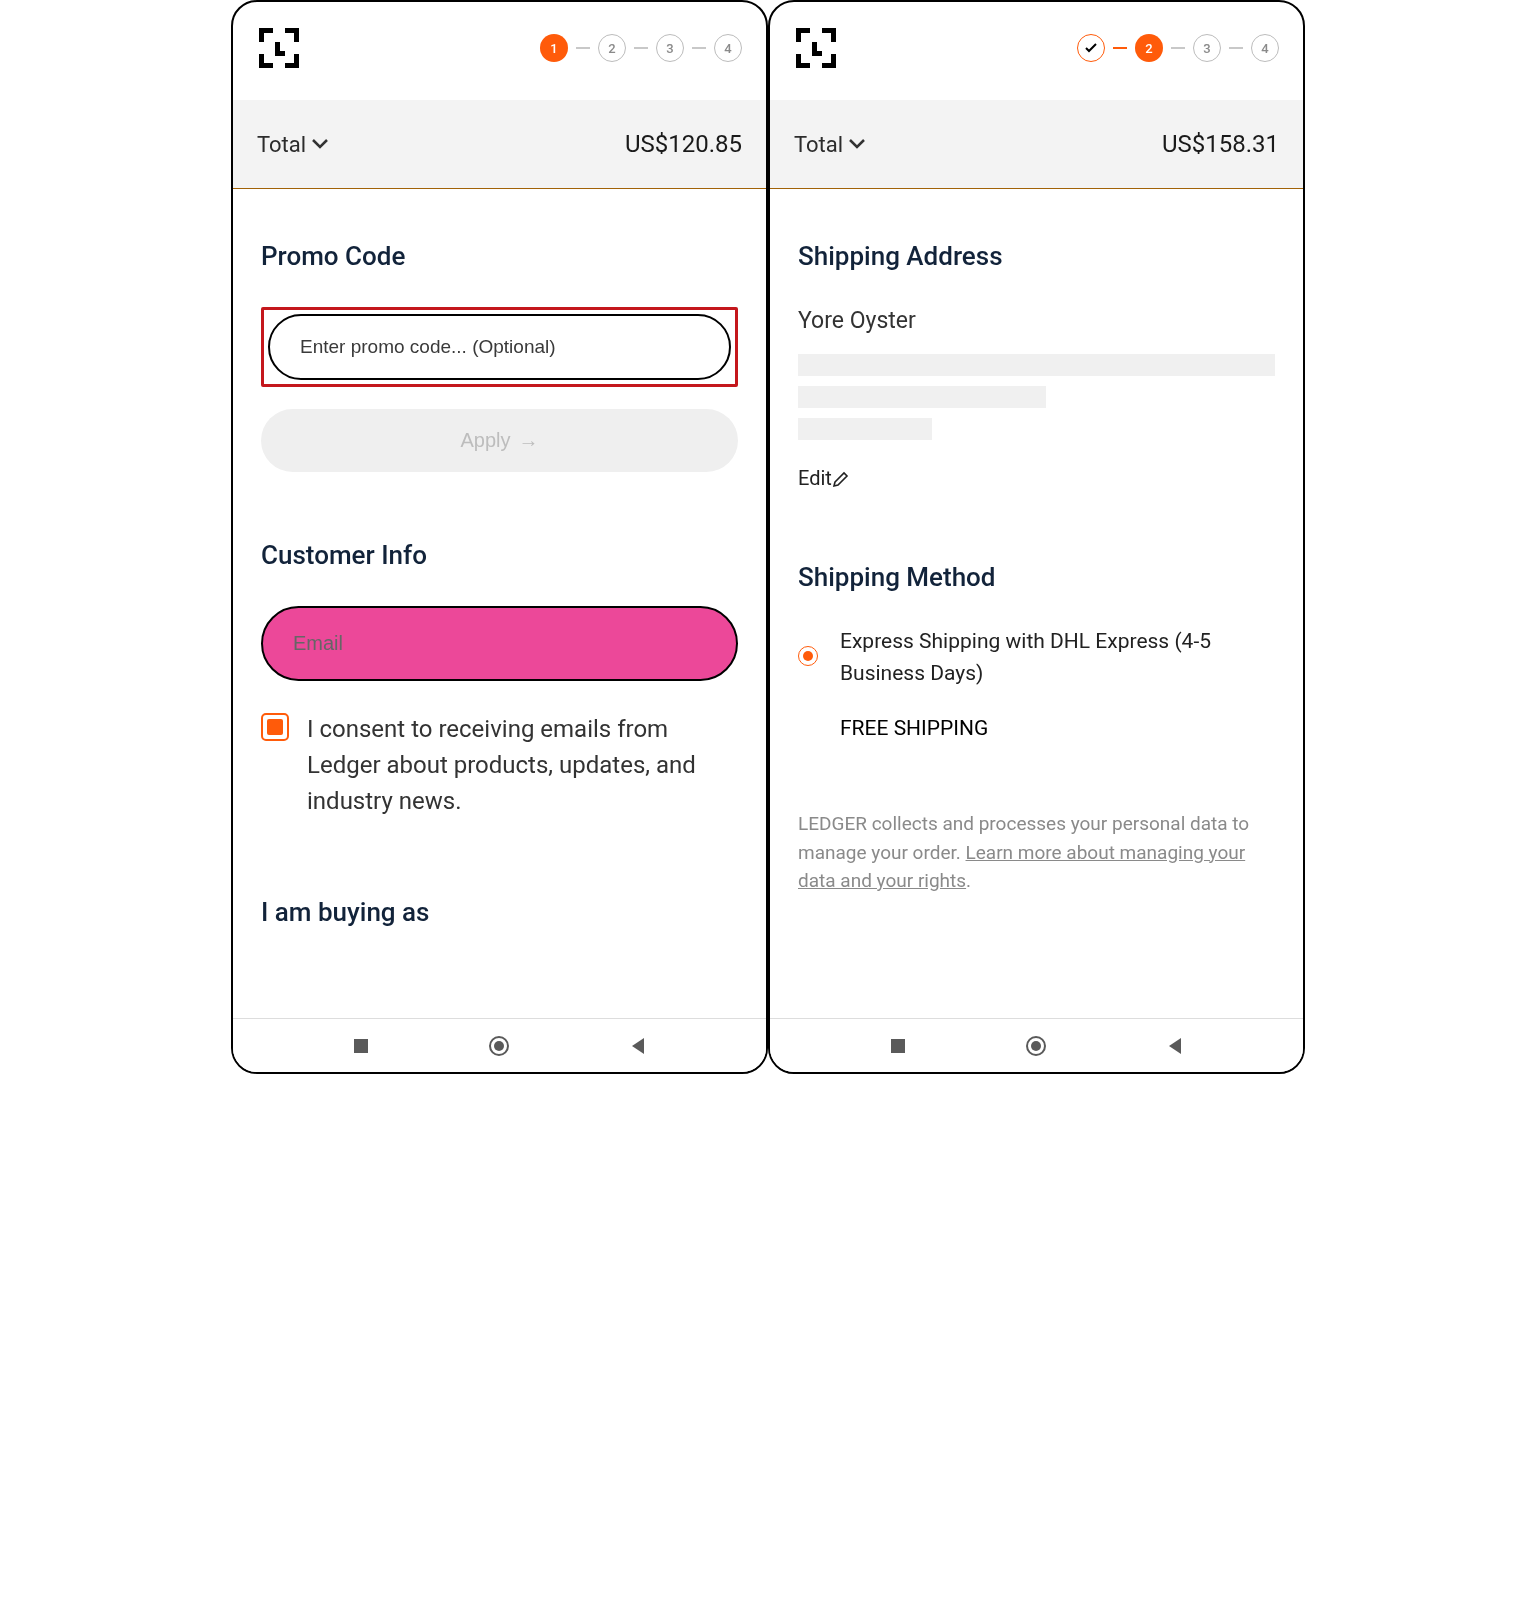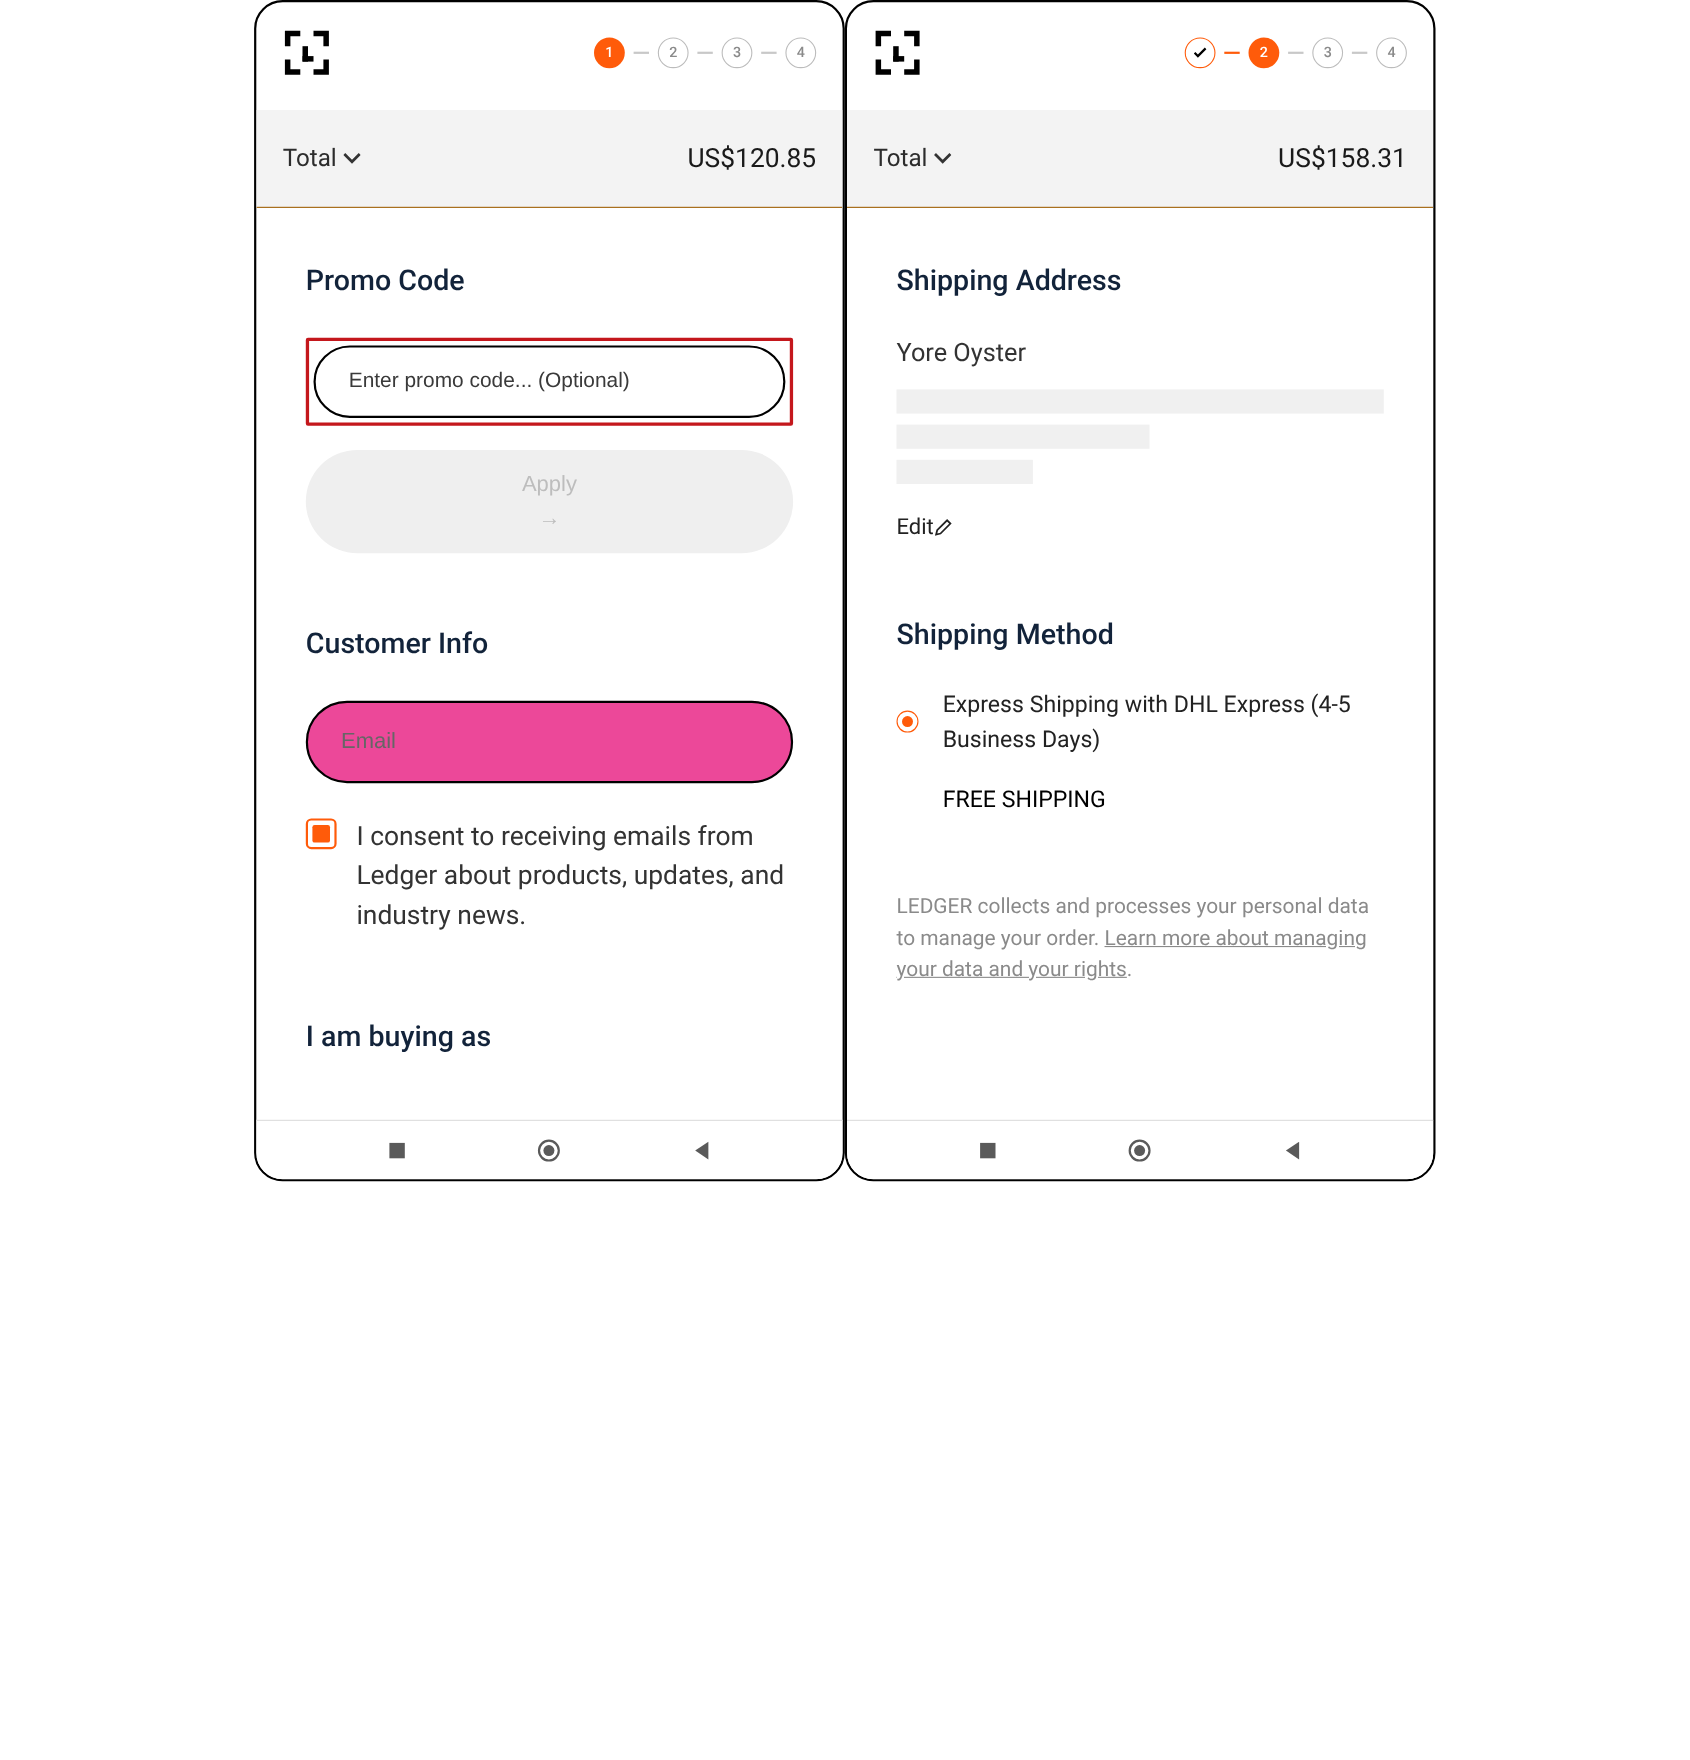--- a/index.html
+++ b/index.html
@@ -98,21 +98,21 @@
     color: #2c2c2c;
   }
   .total-amount {
     font-size: 24px;
     color: #1a1a1a;
     font-weight: 400;
   }
 
   
   .section {
-    padding: 0 45px;
+    padding: 0 28px;
   }
   .h1 {
     font-size: 26px;
     font-weight: 500;
     color: #12233a;
     margin-top: 52px;
     margin-bottom: 36px;
   }
 
   
@@ -137,21 +137,20 @@
     background: #efefef;
     color: #bdbdbd;
     border-radius: 999px;
     padding: 20px;
     font-size: 20px;
     font-weight: 500;
     display: flex;
     align-items: center;
     justify-content: center;
     gap: 8px;
-    flex-direction: column;
   }
 
   
   .email-input {
     width: 100%;
     border: 2px solid #000;
     border-radius: 999px;
     padding: 24px 30px;
     font-size: 20px;
     background: #ec4899;

